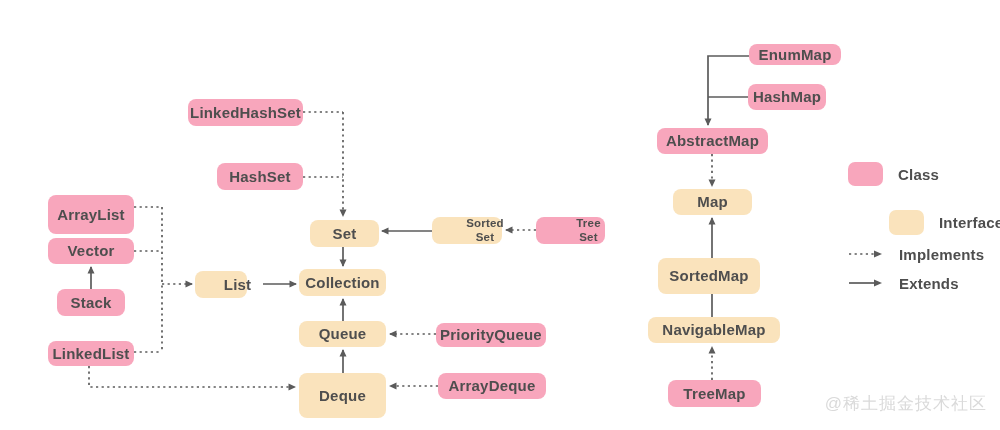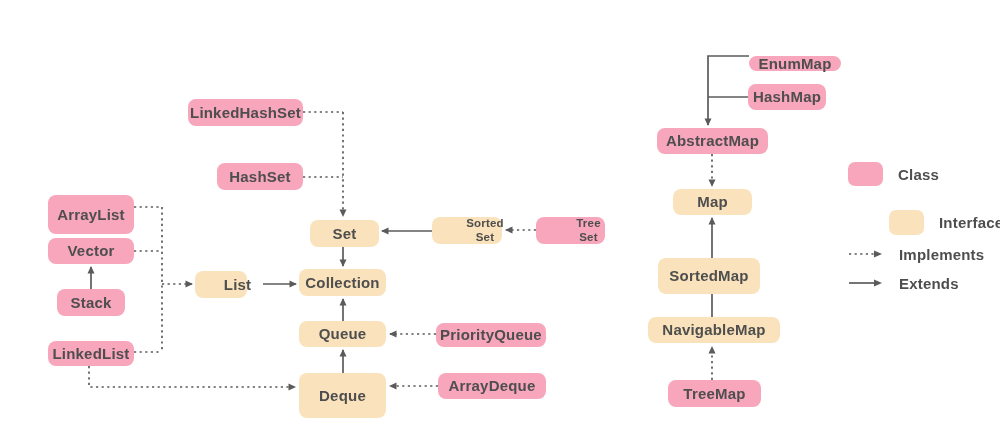--- a/index.html
+++ b/index.html
@@ -82,21 +82,21 @@
       <div class="node interface" style="left: 299px; top: 269px; width: 87px; height: 27px;">Collection</div>
       <div class="node interface" style="left: 310px; top: 220px; width: 69px; height: 27px;">Set</div>
       <div class="node interface" style="left: 299px; top: 321px; width: 87px; height: 26px;">Queue</div>
       <div class="node interface" style="left: 299px; top: 373px; width: 87px; height: 45px;">Deque</div>
       <div class="node interface small" style="left: 432px; top: 217px; width: 70px; height: 27px;">Sorted
 Set</div>
       <div class="node class small" style="left: 536px; top: 217px; width: 69px; height: 27px;">Tree
 Set</div>
       <div class="node class" style="left: 436px; top: 323px; width: 110px; height: 24px;">PriorityQueue</div>
       <div class="node class" style="left: 438px; top: 373px; width: 108px; height: 26px;">ArrayDeque</div>
-      <div class="node class" style="left: 749px; top: 44px; width: 92px; height: 15px; margin-top: 12px;">EnumMap</div>
+      <div class="node class" style="left: 749px; top: 44px; width: 92px; height: 21px;">EnumMap</div>
       <div class="node class" style="left: 748px; top: 84px; width: 78px; height: 26px;">HashMap</div>
       <div class="node class" style="left: 657px; top: 128px; width: 111px; height: 26px;">AbstractMap</div>
       <div class="node interface" style="left: 673px; top: 189px; width: 79px; height: 26px;">Map</div>
       <div class="node interface" style="left: 658px; top: 258px; width: 102px; height: 36px;">SortedMap</div>
       <div class="node interface" style="left: 648px; top: 317px; width: 132px; height: 26px;">NavigableMap</div>
       <div class="node class" style="left: 668px; top: 380px; width: 93px; height: 27px;">TreeMap</div>
     </div>
 
   <div>
     <div class="legend-row" style="left:848px;top:162px;height:24px;">
@@ -116,13 +116,14 @@
     </div>
     <div class="legend-row" style="left:848px;top:276px;height:14px;">
       <svg class="legend-arrow" viewBox="0 0 36 12">
         <line x1="1" y1="6" x2="26" y2="6" class="edge"></line>
         <path d="M26,2.5 L34,6 L26,9.5 Z" fill="#5B5B5B"></path>
       </svg>
       <span class="legend-label">Extends</span>
     </div>
   </div>
 
+  <div class="watermark">@稀土掘金技术社区</div>
 </div>
 
 </body></html>

